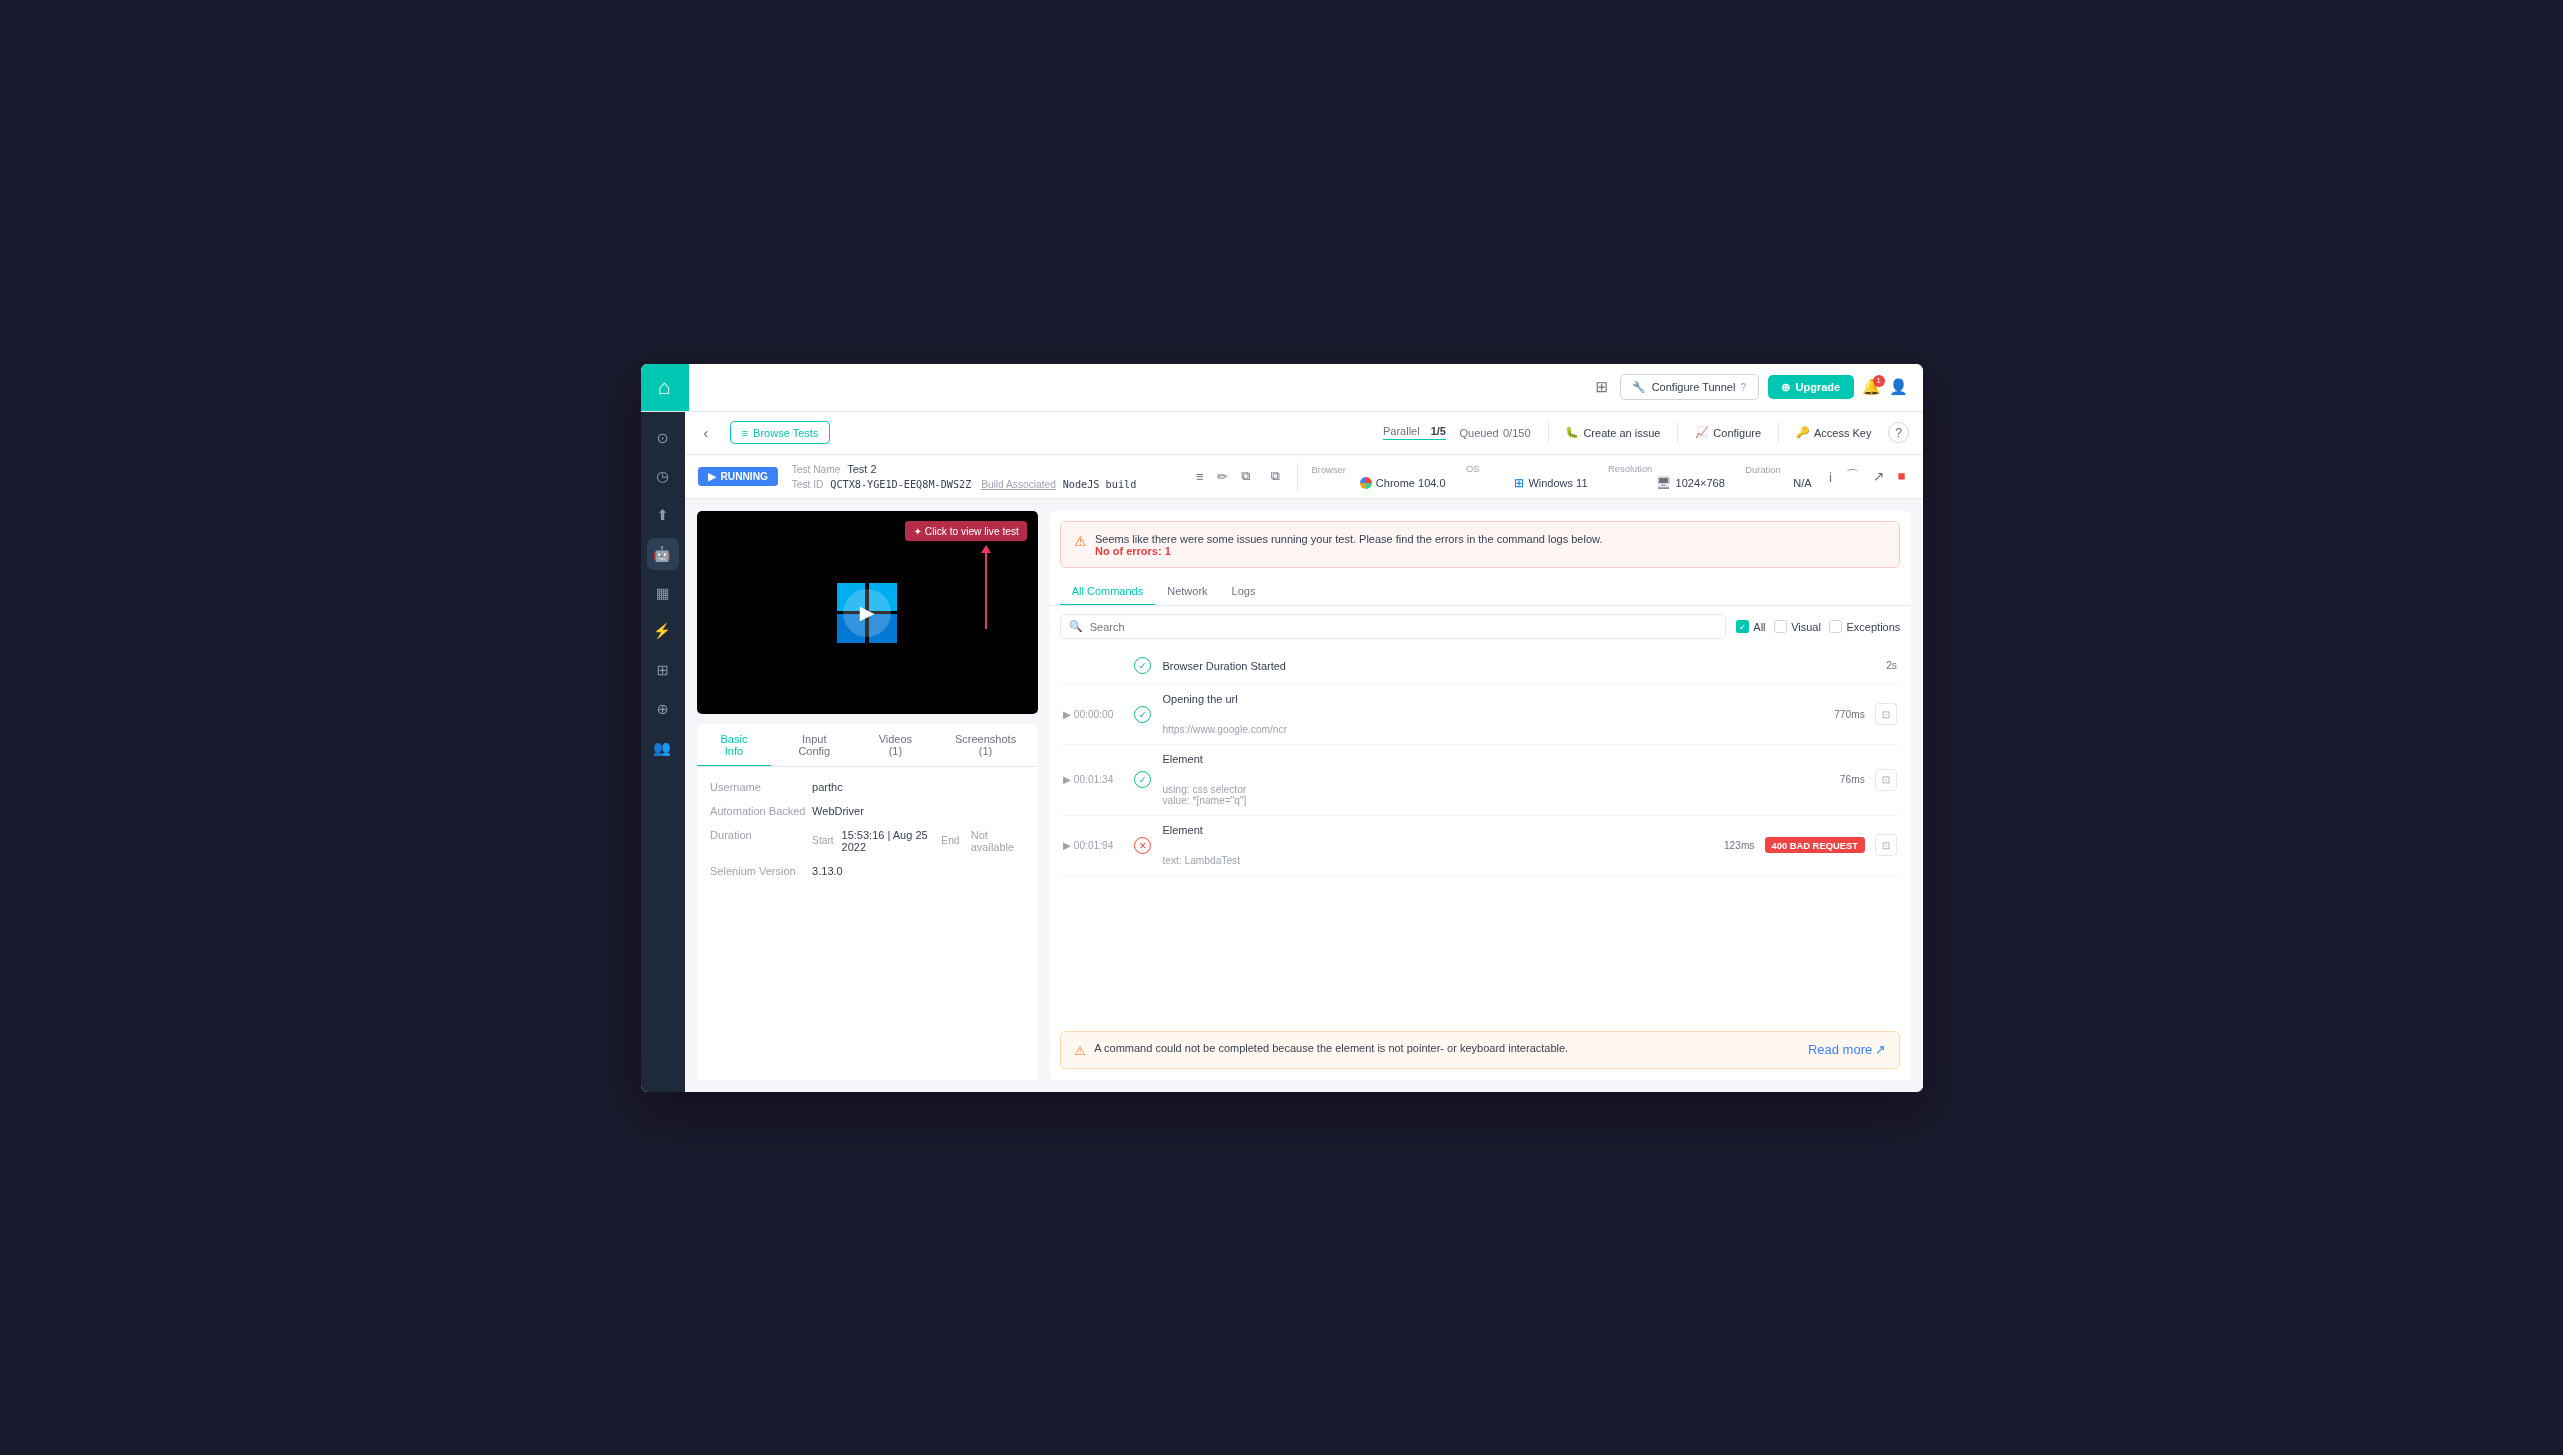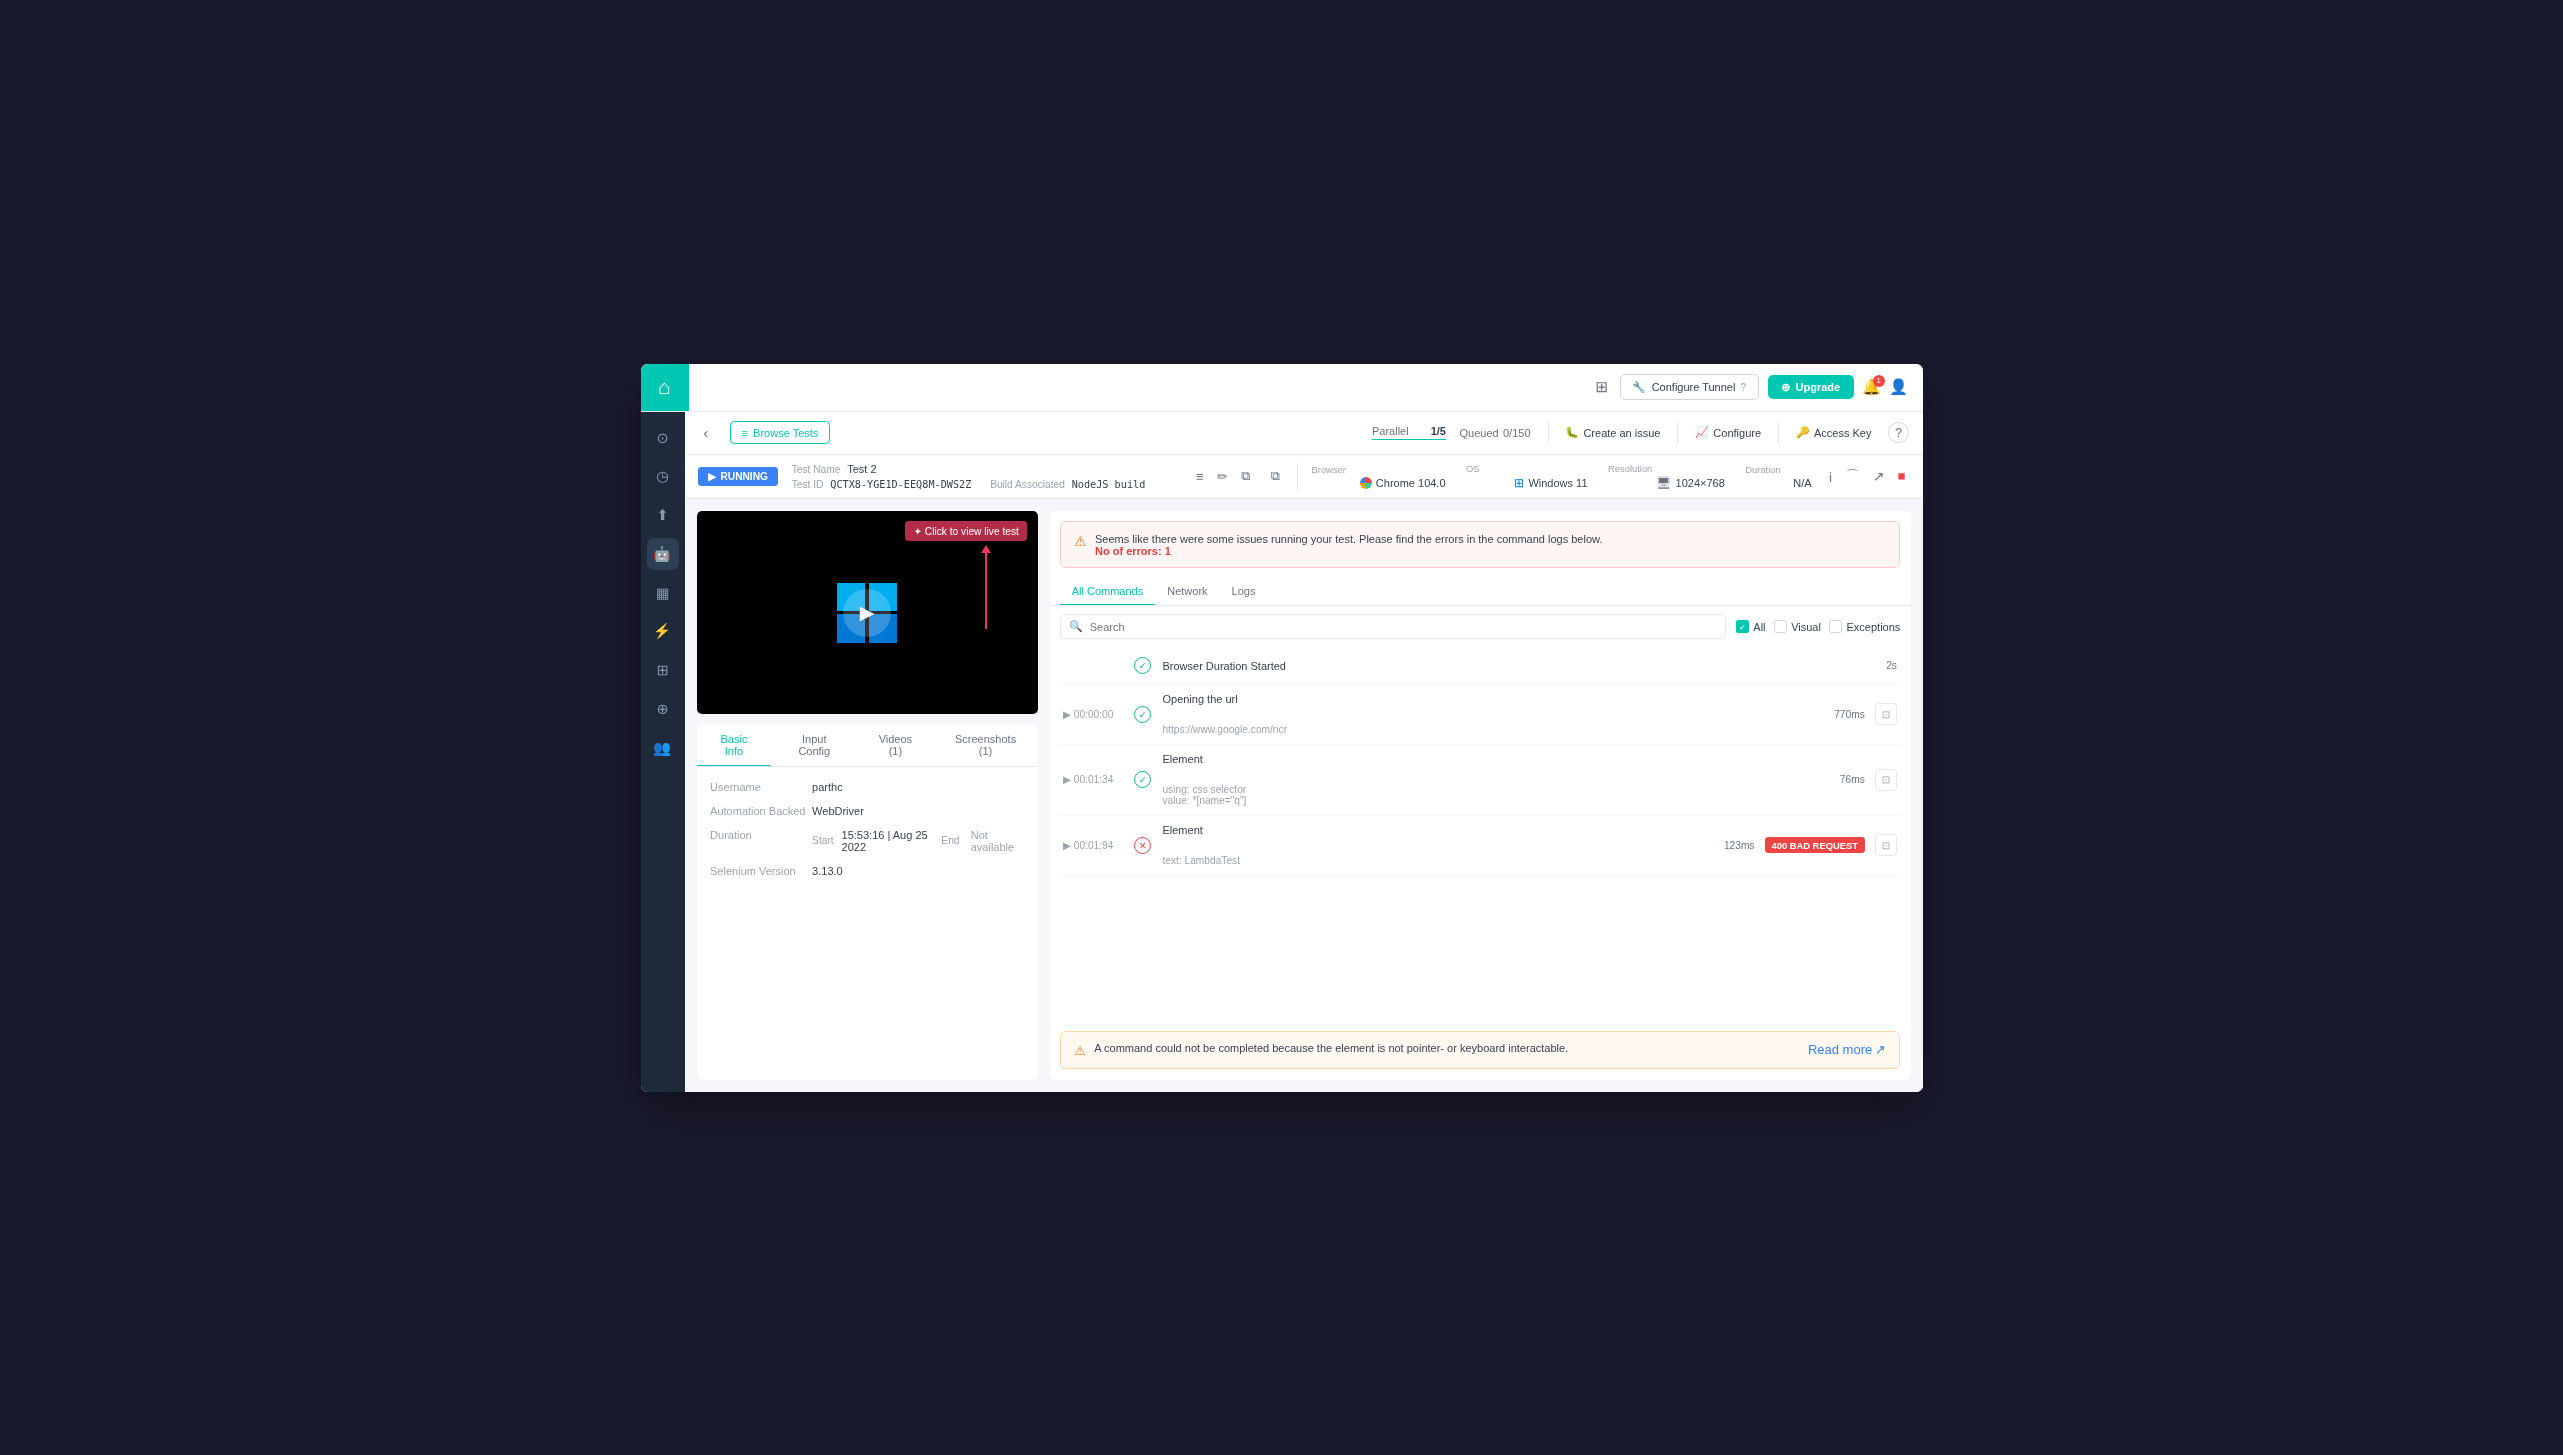--- a/index.html
+++ b/index.html
@@ -143,21 +143,21 @@
     .parallel-info {
       display: flex;
       align-items: center;
       gap: 13.6px;
       font-size: 11px;
       color: #374151;
     }
     .parallel-label {
       display: flex;
       align-items: center;
-      gap: 22px;
+      gap: 11px;
       border-bottom: 1.7px solid #00c7b1;
       padding-bottom: 1.7px;
     }
     .parallel-label span:first-child { color: #6b7280; }
     .parallel-label span:last-child { font-weight: 600; color: #374151; }
     .queued-label {
       display: flex;
       align-items: center;
       gap: 4.3px;
       color: #6b7280;
@@ -842,21 +842,21 @@
             <span>RUNNING</span>
           </div>
           <div class="test-meta">
             <div class="test-meta-row">
               <span class="meta-label">Test Name</span>
               <span class="meta-value">Test 2</span>
             </div>
             <div class="test-meta-row">
               <span class="meta-label">Test ID</span>
               <span class="test-id-value">QCTX8-YGE1D-EEQ8M-DWS2Z</span>
-              <span class="meta-label" style="margin-left:12px;">Build Associated</span>
+              <span class="meta-label" style="margin-left:3px;text-decoration:underline;">Build Associated</span>
               <span class="build-value">NodeJS build</span>
             </div>
           </div>
           <div class="test-meta-actions">
             <button class="meta-action-btn">≡</button>
             <button class="meta-action-btn">✏</button>
             <button class="meta-action-btn">⧉</button>
             <button class="meta-action-btn" style="margin-left:6.8px;">⧉</button>
           </div>
           <div class="test-env-info">

